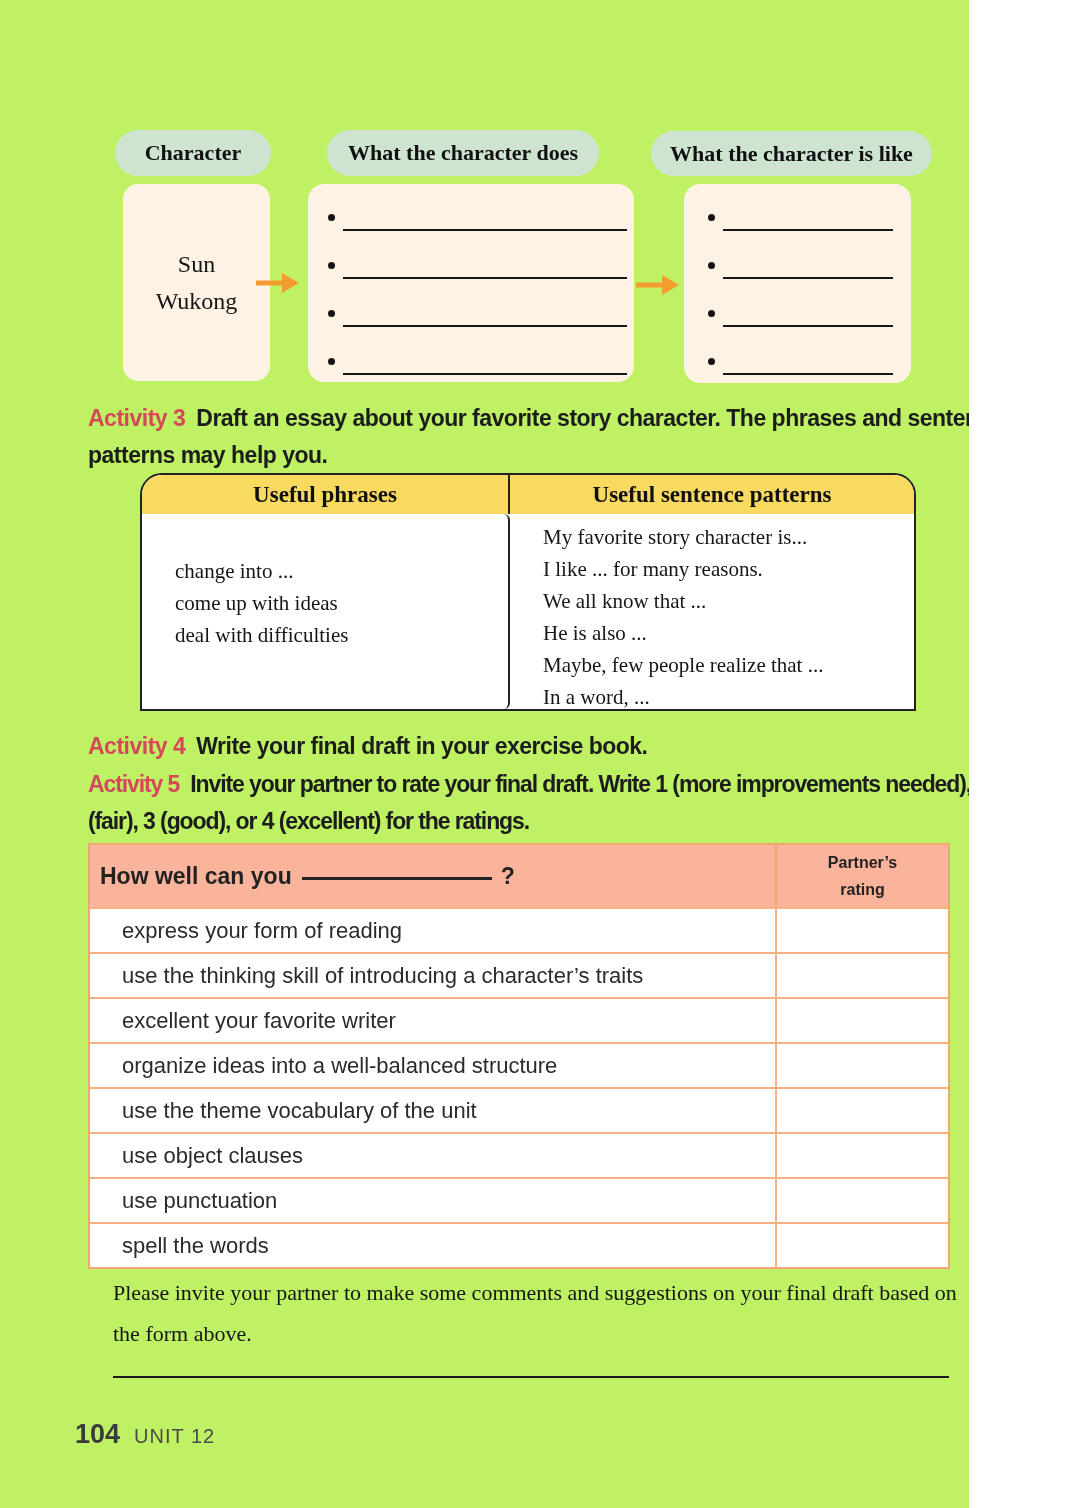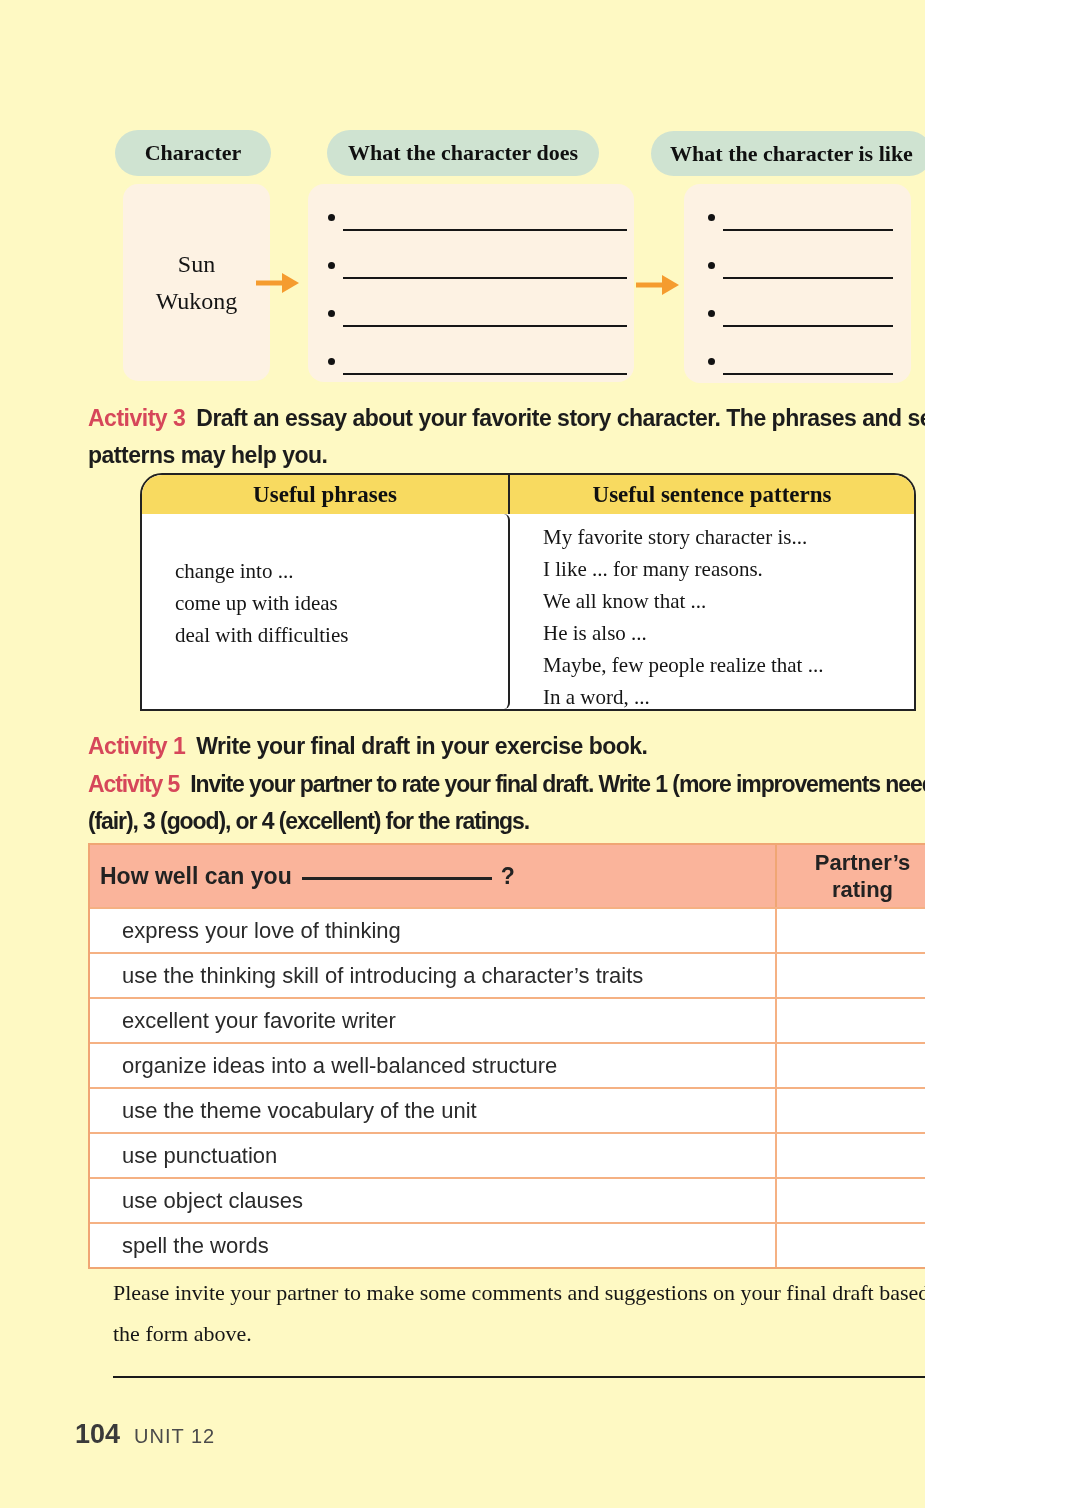--- a/index.html
+++ b/index.html
@@ -1,18 +1,18 @@
 <!DOCTYPE html>
 <html><head>
 <meta charset="utf-8">
 <style>
   html,body{margin:0;padding:0;background:#ffffff;}
   #page{
-    position:relative;width:925px;height:1508px;background:#fef9c3;
-    font-family:"Liberation Sans",sans-serif;overflow:hidden;
+    position:relative;width:925px;height:1508px;background:#bef264;
+    font-family:"Liberation Sans",sans-serif;overflow:hidden;padding-left:44px;
   }
   
   .pill{
     position:absolute;background:#cfe3d1;border-radius:24px;
     display:flex;align-items:center;justify-content:center;
     font-family:"Liberation Serif",serif;font-weight:bold;font-size:22px;color:#101010;
   }
   #pill-0{left:115px;top:130px;width:156px;height:46px;}
   #pill-1{left:327px;top:130px;width:272px;height:46px;}
   #pill-2{left:651px;top:131px;width:281px;height:45px;}
@@ -68,21 +68,21 @@
   }
   .rt-header{display:flex;height:62px;background:#fab49b;}
   .rt-q{
     flex:1;display:flex;align-items:center;padding-left:10px;
     font-weight:bold;font-size:23px;color:#222;box-sizing:border-box;
     border-right:2px solid #f0a674;
   }
   .q-blank{display:inline-block;width:190px;height:4px;border-bottom:3px solid #222;margin:0 9px 0 10px;}
   .rt-r{
     width:171px;display:flex;flex-direction:column;align-items:center;justify-content:center;
-    font-weight:bold;font-size:22px;line-height:27px;color:#222;text-align:center;
+    font-weight:bold;font-size:16px;line-height:27px;color:#222;text-align:center;
   }
   .rt-row{display:flex;height:45px;border-top:2px solid #f5b183;box-sizing:border-box;}
   .rt-cell-text{
     flex:1;display:flex;align-items:center;padding-left:32px;
     font-size:22px;color:#2a2a2a;border-right:2px solid #f5b183;box-sizing:border-box;
   }
   .rt-cell-blank{width:171px;background:#fff;}
   
   #note{
     position:absolute;left:113px;top:1272px;width:850px;
@@ -186,65 +186,65 @@
         <div>I like ... for many reasons.</div>
         <div>We all know that ...</div>
         <div>He is also ...</div>
         <div>Maybe, few people realize that ...</div>
         <div>In a word, ...</div>
       </div>
     </div>
   </div>
 
   <div class="activity" id="activity4">
-    <span class="act-label">Activity 1</span><span>Write your final draft in your exercise book.</span>
+    <span class="act-label">Activity 4</span><span>Write your final draft in your exercise book.</span>
   </div>
 
   <div class="activity" id="activity5">
     <span class="act-label">Activity 5</span><span>Invite your partner to rate your final draft. Write 1 (more improvements needed), 2 (fair), 3 (good), or 4 (excellent) for the ratings.</span>
   </div>
 
   <div id="rating-table">
     <div class="rt-header">
       <div class="rt-q">
         <span>How well can you</span>
         <span class="q-blank"></span>
         <span>?</span>
       </div>
       <div class="rt-r">
         <span>Partner’s</span>
         <span>rating</span>
       </div>
     </div>
     <div class="rt-row">
-      <div class="rt-cell-text">express your love of thinking</div>
+      <div class="rt-cell-text">express your form of reading</div>
       <div class="rt-cell-blank"></div>
     </div>
     <div class="rt-row">
       <div class="rt-cell-text">use the thinking skill of introducing a character’s traits</div>
       <div class="rt-cell-blank"></div>
     </div>
     <div class="rt-row">
       <div class="rt-cell-text">excellent your favorite writer</div>
       <div class="rt-cell-blank"></div>
     </div>
     <div class="rt-row">
       <div class="rt-cell-text">organize ideas into a well-balanced structure</div>
       <div class="rt-cell-blank"></div>
     </div>
     <div class="rt-row">
       <div class="rt-cell-text">use the theme vocabulary of the unit</div>
       <div class="rt-cell-blank"></div>
     </div>
     <div class="rt-row">
+      <div class="rt-cell-text">use object clauses</div>
+      <div class="rt-cell-blank"></div>
+    </div>
+    <div class="rt-row">
       <div class="rt-cell-text">use punctuation</div>
-      <div class="rt-cell-blank"></div>
-    </div>
-    <div class="rt-row">
-      <div class="rt-cell-text">use object clauses</div>
       <div class="rt-cell-blank"></div>
     </div>
     <div class="rt-row">
       <div class="rt-cell-text">spell the words</div>
       <div class="rt-cell-blank"></div>
     </div>
   </div>
 
   <div id="note">Please invite your partner to make some comments and suggestions on your final draft based on the form above.</div>
   <div id="write-line"></div>

